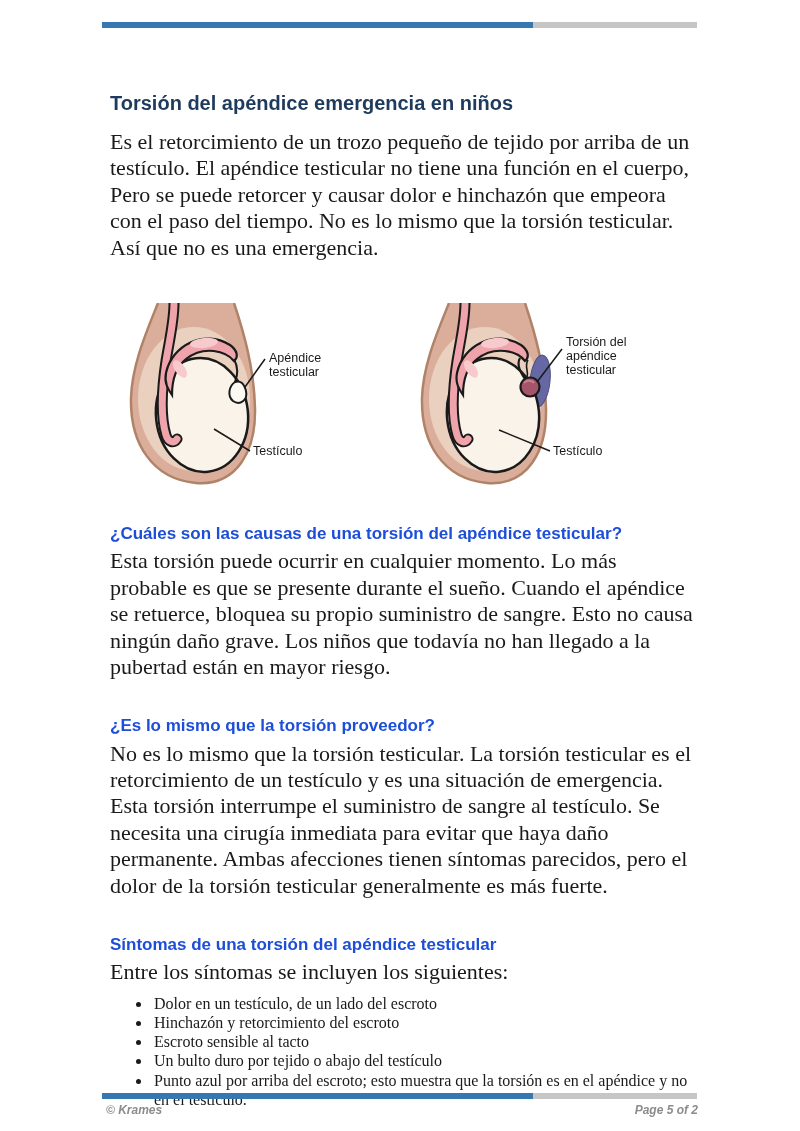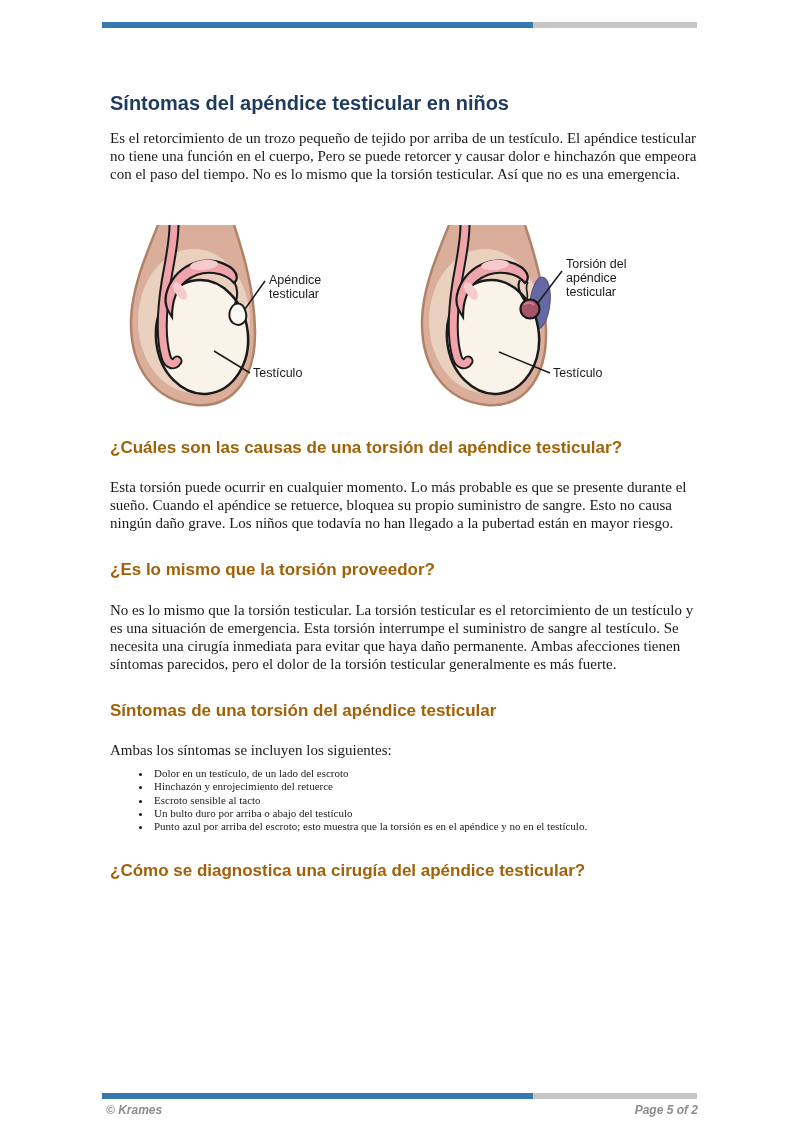--- a/index.html
+++ b/index.html
@@ -11,31 +11,31 @@
   .rule{display:flex;height:6px;width:595px;margin-left:102px;}
   .rule .seg-blue{width:431px;background:#3878B0;}
   .rule .seg-gray{flex:1;background:#C6C6C6;}
   .top-rule{padding-top:22px;}
   h1{
     font-family:"Liberation Sans",sans-serif;font-weight:bold;
     font-size:20px;line-height:1.15;color:#1E3A5C;
     margin:64px 102px 0 110px;
   }
   p.body{
-    font-size:15px;line-height:1.2;
+    font-size:22px;line-height:1.2;
     margin:14px 102px 0 110px;
   }
   h2.sect{
     font-family:"Liberation Sans",sans-serif;font-weight:bold;
-    font-size:17px;line-height:1.2;color:#a16207;
-    margin:28px 102px 0 110px;
+    font-size:17px;line-height:1.2;color:#1d4ed8;
+    margin:36px 102px 0 110px;
   }
-  section p.body{margin-top:20px;}
+  section p.body{margin-top:4px;}
   ul.symptoms{
-    font-size:11px;line-height:1.2;
+    font-size:16px;line-height:1.2;
     margin:8px 102px 0 110px;padding-left:42px;
   }
   ul.symptoms li{padding-left:2px;}
   .figures{
     display:flex;justify-content:center;gap:26px;
     margin-top:42px;
   }
   .figures svg text{
     font-family:"Liberation Sans",sans-serif;font-size:12.5px;fill:#1a1a1a;
   }
@@ -52,21 +52,21 @@
 
 <div class="page">
 
   <div class="top-rule">
     <div class="rule">
       <span class="seg-blue"></span>
       <span class="seg-gray"></span>
     </div>
   </div>
 
-  <h1>Síntomas del apéndice testicular en niños</h1>
+  <h1>Torsión del apéndice emergencia en niños</h1>
 
   <p class="body">Es el retorcimiento de un trozo pequeño de tejido por arriba de un testículo. El apéndice testicular no tiene una función en el cuerpo, Pero se puede retorcer y causar dolor e hinchazón que empeora con el paso del tiempo. No es lo mismo que la torsión testicular. Así que no es una emergencia.</p>
 
   <div class="figures">
 
     <svg width="265" height="185" viewBox="0 0 265 185">
       <path fill="#DBAE9B" d="M36,0 C24,30 10,62 9,95 C8,140 30,176 74,180 C115,183 134,148 133,105 C132,65 122,30 112,0 Z"></path>
       <path fill="none" stroke="#B08268" stroke-width="2.5" d="M36,0 C24,30 10,62 9,95 C8,140 30,176 74,180 C115,183 134,148 133,105 C132,65 122,30 112,0"></path>
       <ellipse cx="72" cy="96" rx="56" ry="72" fill="#EAD0BE"></ellipse>
       <ellipse cx="80" cy="112" rx="46" ry="57" fill="#FAF3E9" stroke="#1a1a1a" stroke-width="2.5" transform="rotate(-6 80 112)"></ellipse>
@@ -114,26 +114,26 @@
     <p class="body">Esta torsión puede ocurrir en cualquier momento. Lo más probable es que se presente durante el sueño. Cuando el apéndice se retuerce, bloquea su propio suministro de sangre. Esto no causa ningún daño grave. Los niños que todavía no han llegado a la pubertad están en mayor riesgo.</p>
   </section>
 
   <section>
     <h2 class="sect">¿Es lo mismo que la torsión proveedor?</h2>
     <p class="body">No es lo mismo que la torsión testicular. La torsión testicular es el retorcimiento de un testículo y es una situación de emergencia. Esta torsión interrumpe el suministro de sangre al testículo. Se necesita una cirugía inmediata para evitar que haya daño permanente. Ambas afecciones tienen síntomas parecidos, pero el dolor de la torsión testicular generalmente es más fuerte.</p>
   </section>
 
   <section>
     <h2 class="sect">Síntomas de una torsión del apéndice testicular</h2>
-    <p class="body">Ambas los síntomas se incluyen los siguientes:</p>
+    <p class="body">Entre los síntomas se incluyen los siguientes:</p>
     <ul class="symptoms">
       <li>Dolor en un testículo, de un lado del escroto</li>
-      <li>Hinchazón y enrojecimiento del retuerce</li>
+      <li>Hinchazón y retorcimiento del escroto</li>
       <li>Escroto sensible al tacto</li>
-      <li>Un bulto duro por arriba o abajo del testículo</li>
+      <li>Un bulto duro por tejido o abajo del testículo</li>
       <li>Punto azul por arriba del escroto; esto muestra que la torsión es en el apéndice y no en el testículo.</li>
     </ul>
   </section>
 
   <section>
     <h2 class="sect">¿Cómo se diagnostica una cirugía del apéndice testicular?</h2>
   </section>
 
   <div class="page-footer">
     <div class="rule">

